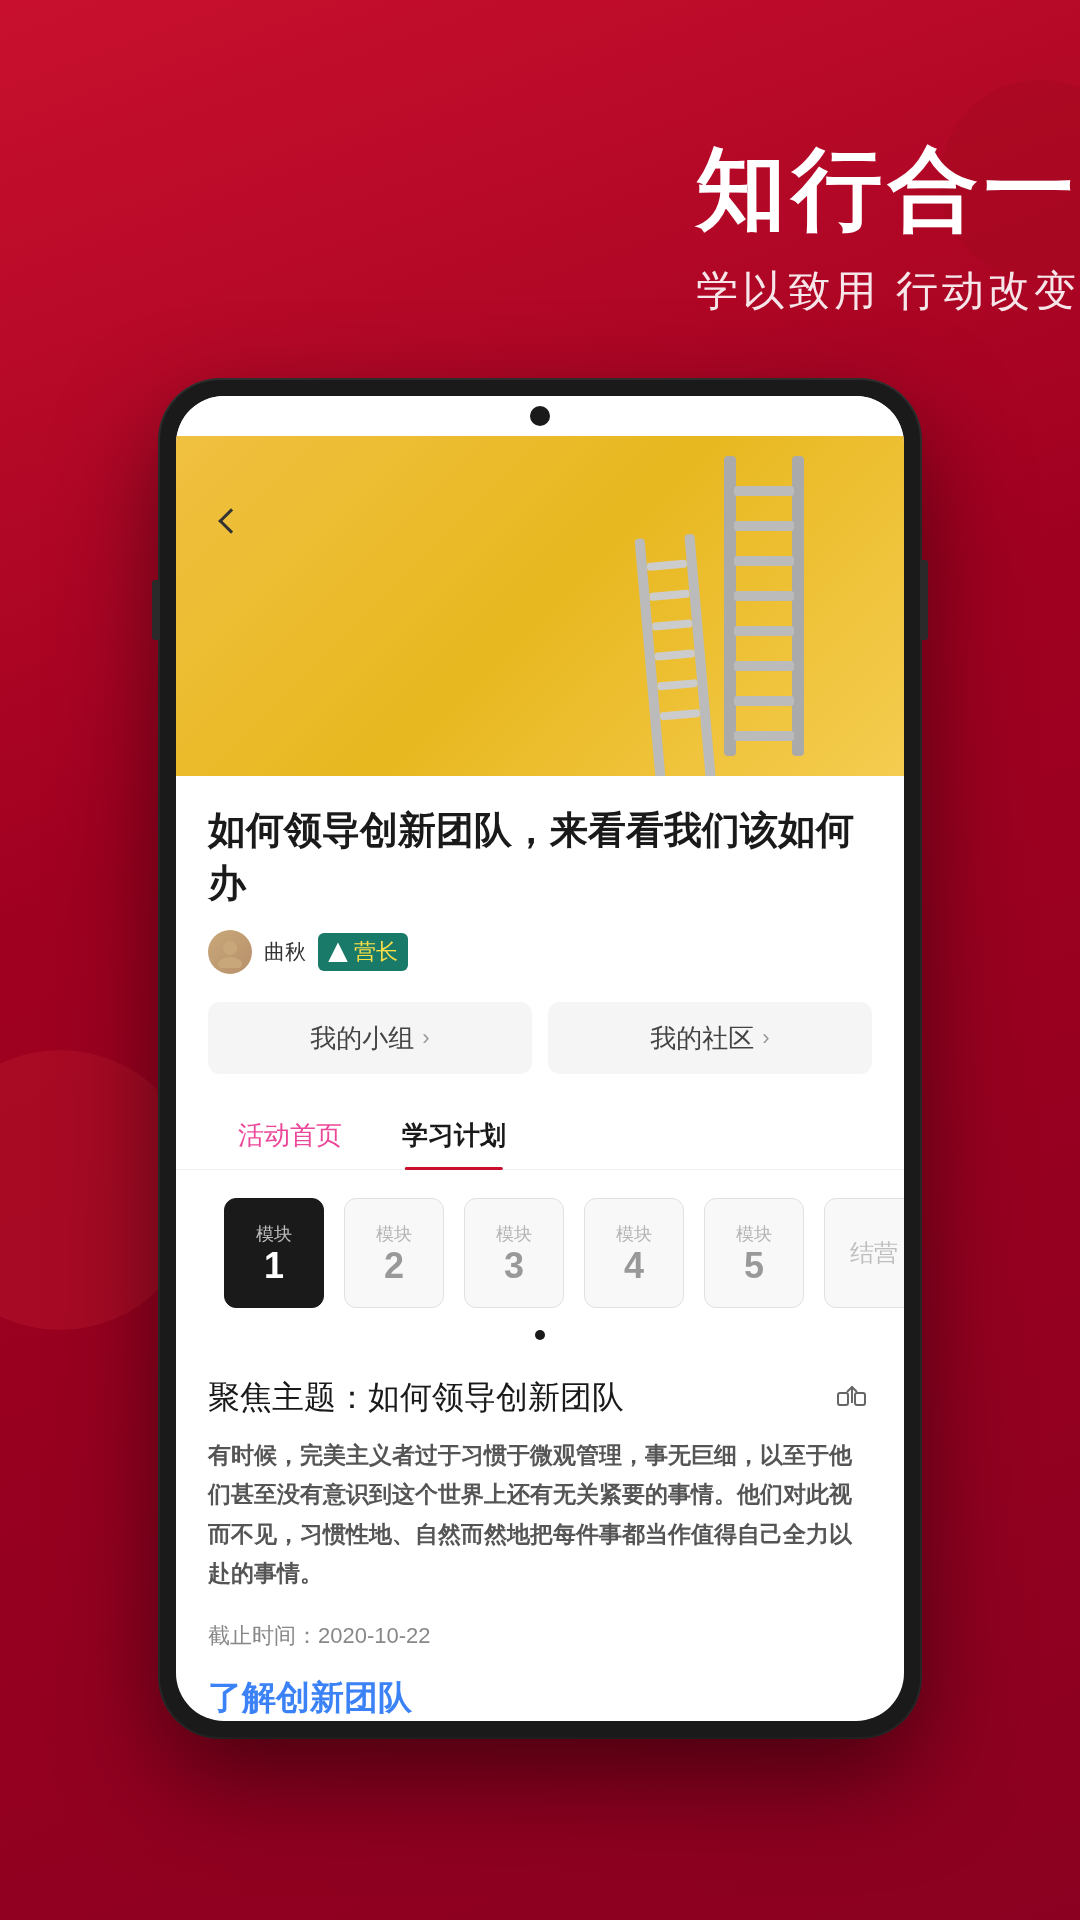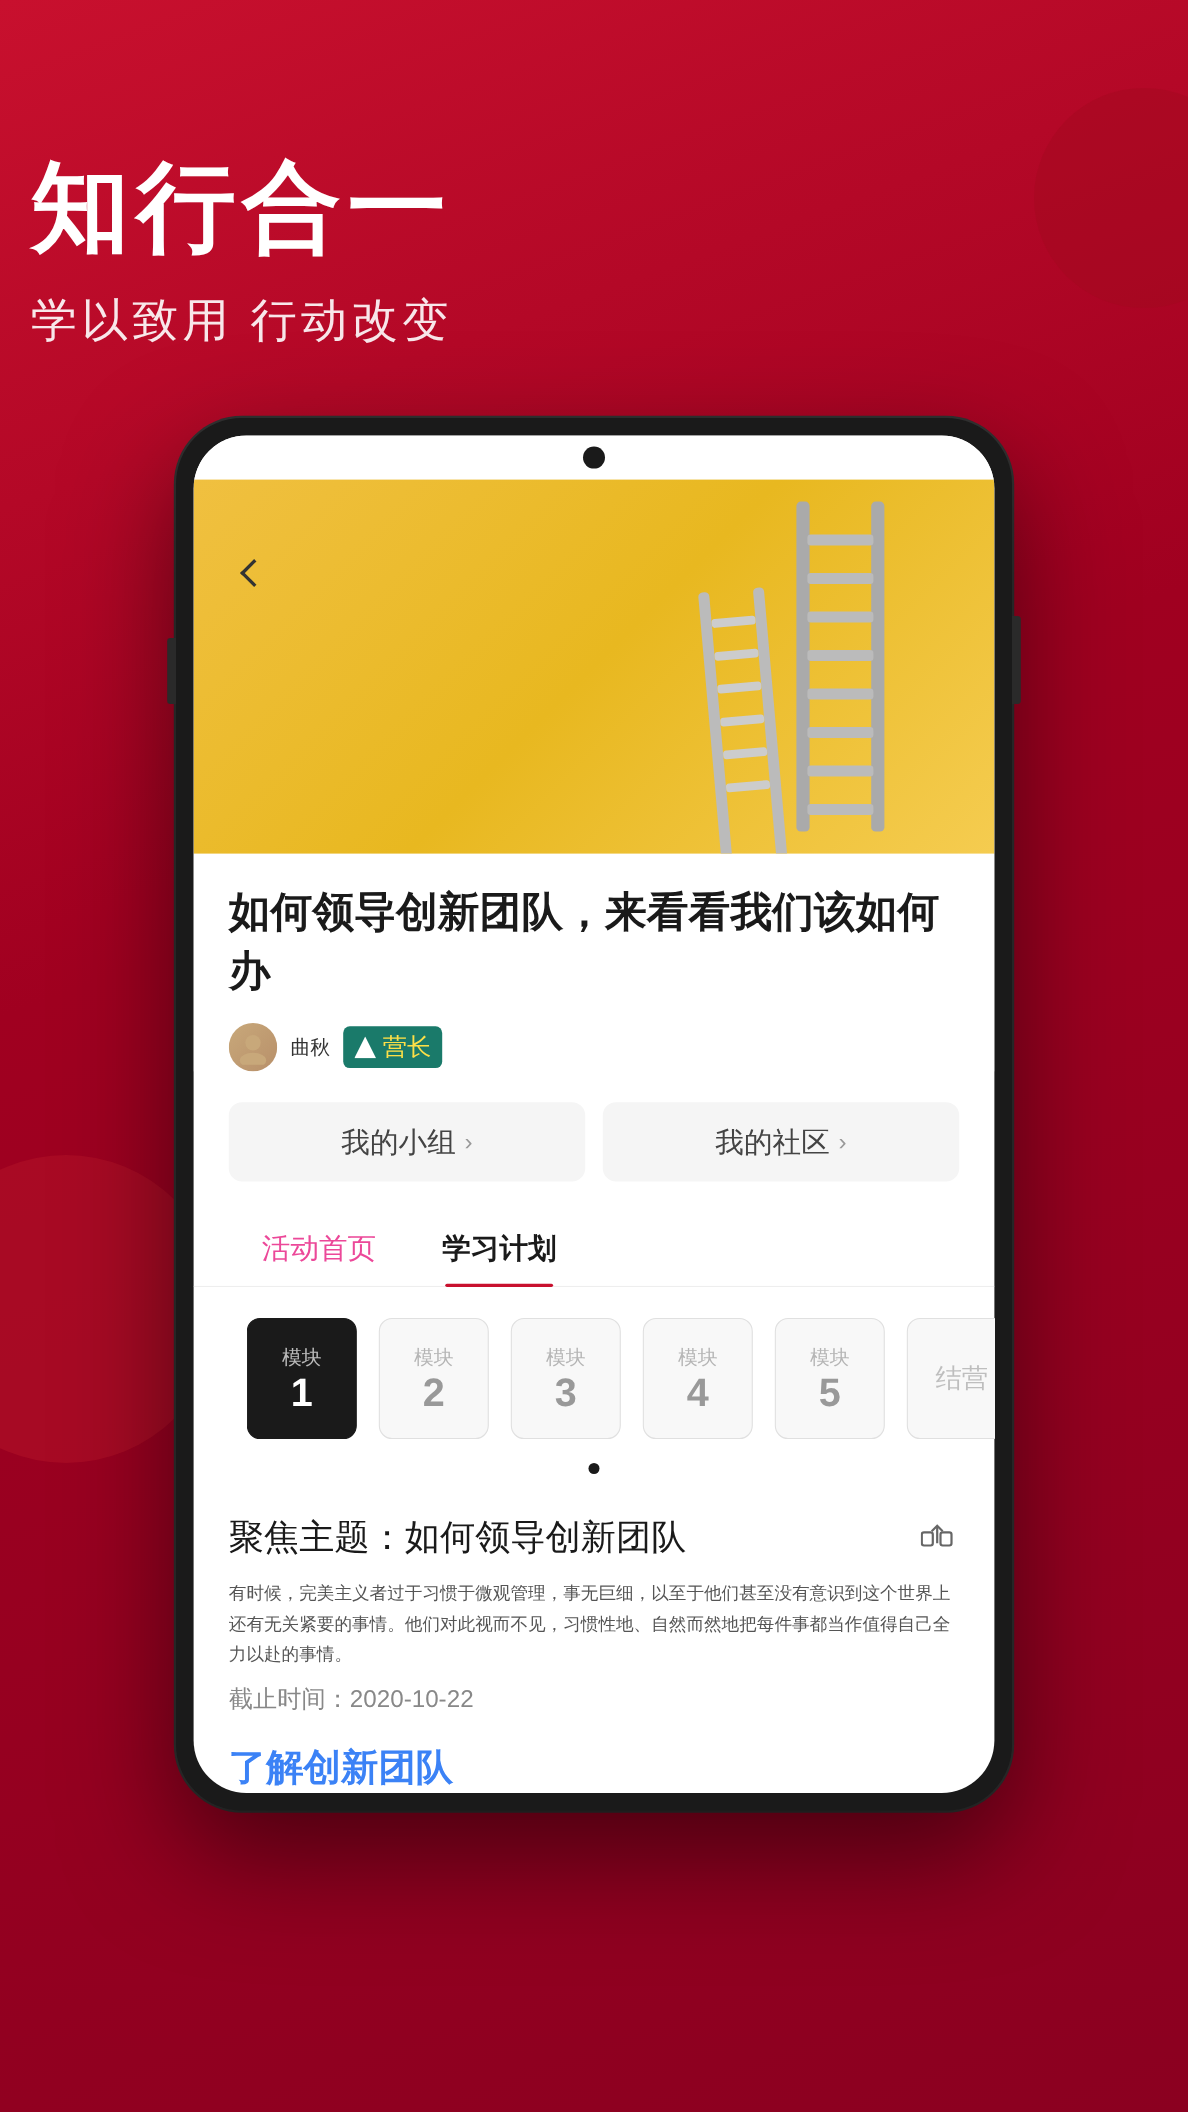--- a/index.html
+++ b/index.html
@@ -28,21 +28,21 @@
       right: -60px;
       top: 80px;
       width: 200px;
       height: 200px;
       border-radius: 50%;
       background: rgba(160, 10, 30, 0.4);
     }
 
     
     .hero-section {
-      text-align: left;
+      text-align: right;
       padding-top: 140px;
       padding-bottom: 60px;
       position: relative;
       z-index: 2;
       padding-left: 28px;
     }
     .hero-title {
       font-size: 90px;
       font-weight: 700;
       color: #fff;
@@ -200,21 +200,21 @@
     .author-avatar-inner {
       width: 100%;
       height: 100%;
       background: linear-gradient(135deg, #c8a87a 0%, #b8906a 100%);
       display: flex;
       align-items: center;
       justify-content: center;
       font-size: 20px;
     }
     .author-name {
-      font-size: 18px;
+      font-size: 21px;
       color: #333;
     }
     .rank-badge {
       display: flex;
       align-items: center;
       background: #1a7a6a;
       border-radius: 6px;
       padding: 4px 10px;
       gap: 6px;
     }
@@ -354,24 +354,25 @@
     }
     .share-icon {
       width: 40px;
       height: 40px;
       display: flex;
       align-items: center;
       justify-content: center;
       cursor: pointer;
     }
     .focus-body {
-      font-size: 16px;
+      font-size: 23px;
       color: #555;
       line-height: 1.7;
-      margin-bottom: 12px;
+      margin-bottom: 28px;
+      font-weight: bold;
     }
     .deadline-text {
       font-size: 22px;
       color: #888;
       margin-bottom: 24px;
     }
     .section-title {
       font-size: 34px;
       font-weight: 700;
       color: #3b82f6;

